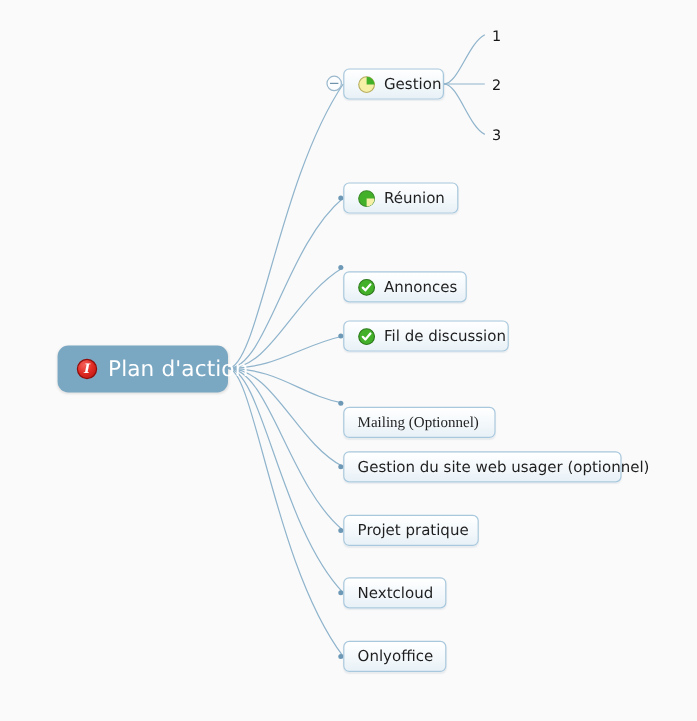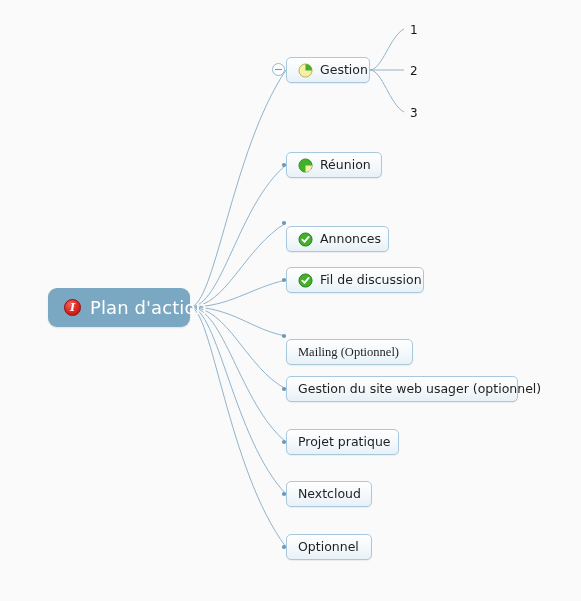--- a/index.html
+++ b/index.html
@@ -221,20 +221,20 @@
 
   <div class="node" style="left:286px; top:429px; width:113px;">
     <span class="node-label">Projet pratique</span>
   </div>
 
   <div class="node" style="left:286px; top:481px; width:86px;">
     <span class="node-label">Nextcloud</span>
   </div>
 
   <div class="node" style="left:286px; top:534px; width:86px;">
-    <span class="node-label">Optionnel</span>
+    <span class="node-label">Onlyoffice</span>
   </div>
 
   <div class="leaf-label" style="left:410px; top:24px;">1</div>
   <div class="leaf-label" style="left:410px; top:65px;">2</div>
   <div class="leaf-label" style="left:410px; top:107px;">3</div>
 
 </div>
 
 </body></html>

